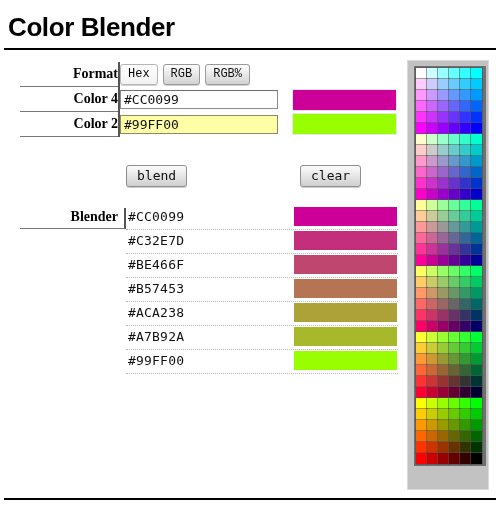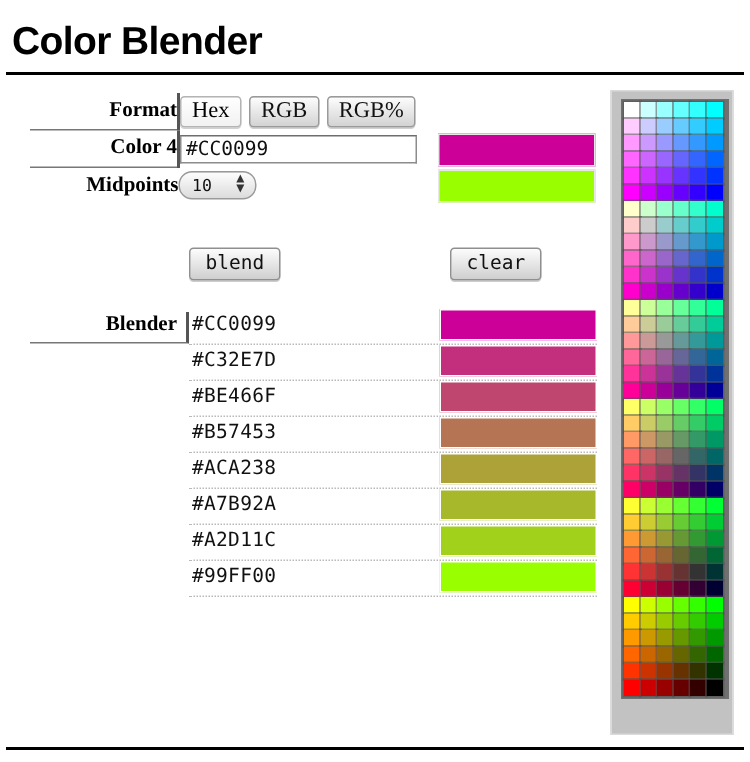--- a/index.html
+++ b/index.html
@@ -73,22 +73,22 @@
     border-right: none;
   }
   td.field-cell {
     padding-left: 6px;
     height: 24px;
   }
 
   
   .fmt-row { display: flex; gap: 5px; align-items: center; }
   .fmt-btn {
-    font-family: Liberation Serif, serif;
-    font-size: 15px;
+    font-family: Liberation Mono, monospace;
+    font-size: 12px;
     color: #111111;
     padding: 2px 7px 3px 7px;
     border: 1px solid #9a9a9a;
     border-radius: 3px;
     background: linear-gradient(#fdfdfd, #d3d3d3);
     box-shadow: 0 1px 0 rgba(0,0,0,0.18);
     cursor: pointer;
     line-height: 14px;
   }
   .fmt-btn.active {
@@ -268,29 +268,23 @@
       </div>
     </td>
   </tr>
   <tr>
     <td class="label-cell">Color 4</td>
     <td class="field-cell">
       <input class="color-input" type="text" value="#CC0099" style="">
     </td>
   </tr>
   <tr>
-    <td class="label-cell no-border">Midpoints</td>
+    <td class="label-cell">Color 2</td>
     <td class="field-cell">
-      <div class="mid-select">
-        <span>10</span>
-        <span class="arrows">
-          <div>▲</div>
-              <div>▼</div>
-        </span>
-      </div>
+      <input class="color-input focused" type="text" value="#99FF00" style="">
     </td>
   </tr>
 </tbody>
   </table>
 
 <div class="big-swatch" id="swatch-color-1" style="background: rgb(204, 0, 153);"></div>
 <div class="big-swatch" id="swatch-color-2" style="background: rgb(153, 255, 0);"></div>
 
 <div class="act-btn" id="blend-button">blend</div>
 <div class="act-btn" id="clear-button">clear</div>
@@ -313,24 +307,20 @@
       <span class="pal-hex">#B57453</span>
       <div class="pal-swatch" style="background: rgb(181, 116, 83);"></div>
     </div>
     <div class="pal-row">
       <span class="pal-hex">#ACA238</span>
       <div class="pal-swatch" style="background: rgb(172, 162, 56);"></div>
     </div>
     <div class="pal-row">
       <span class="pal-hex">#A7B92A</span>
       <div class="pal-swatch" style="background: rgb(167, 185, 42);"></div>
-    </div>
-    <div class="pal-row">
-      <span class="pal-hex">#A2D11C</span>
-      <div class="pal-swatch" style="background: rgb(162, 209, 28);"></div>
     </div>
     <div class="pal-row">
       <span class="pal-hex">#99FF00</span>
       <div class="pal-swatch" style="background: rgb(153, 255, 0);"></div>
     </div>
   </div>
 
 <div id="websafe-panel"></div>
 <div id="websafe-grid">
     <div class="ws-cell" title="#FFFFFF" style="background: rgb(255, 255, 255);"></div>

